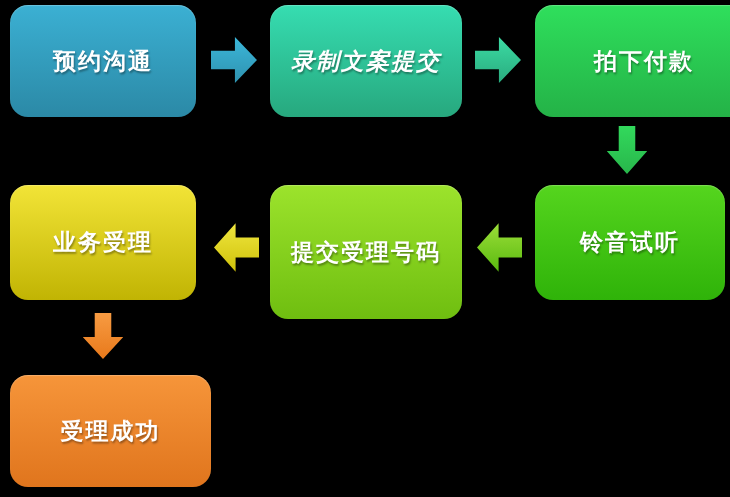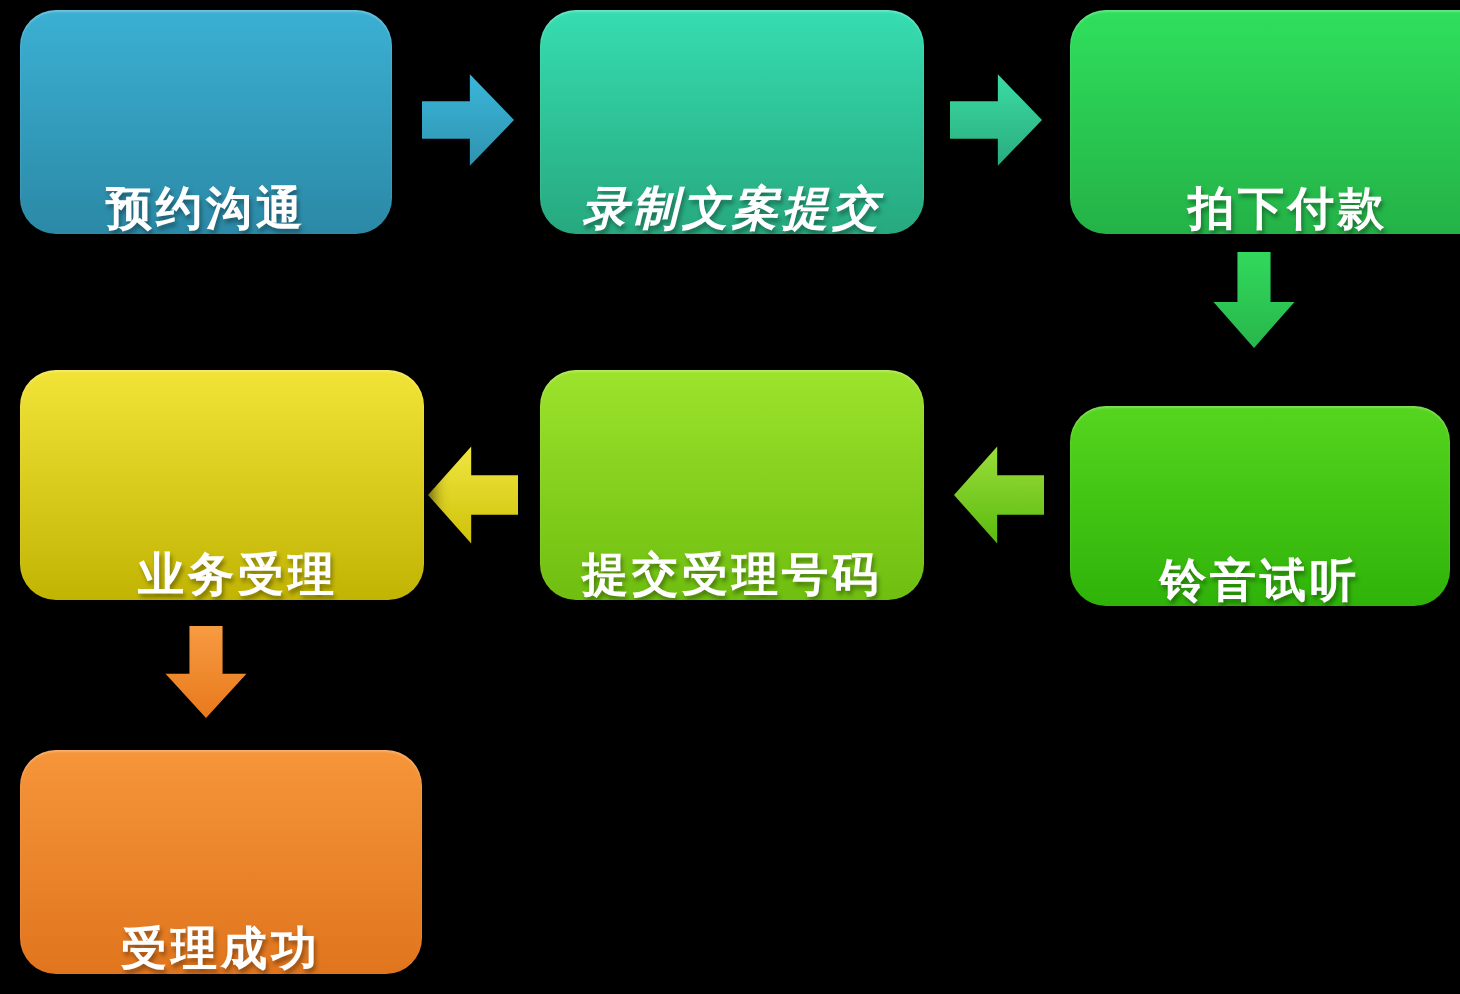--- a/index.html
+++ b/index.html
@@ -14,21 +14,21 @@
     height: 497px;
     background: #000000;
     overflow: hidden;
   }
   .node {
     position: absolute;
     border-radius: 18px;
     display: flex;
     flex-direction: column;
     align-items: center;
-    justify-content: flex-end;
+    justify-content: center;
     box-shadow: 4px 5px 8px rgba(0,0,0,0.65), inset 0 1px 1px rgba(255,255,255,0.25);
     text-align: center;
   }
   .node .label {
     color: #ffffff;
     font-size: 23px;
     font-weight: bold;
     letter-spacing: 2px;
     text-shadow: 1px 2px 2px rgba(0,0,0,0.35);
     line-height: 1.0;
@@ -46,23 +46,23 @@
     clip-path: polygon(100% 32%, 48% 32%, 48% 6%, 0% 50%, 48% 94%, 48% 68%, 100% 68%);
   }
   .arrow-down {
     clip-path: polygon(32% 0%, 68% 0%, 68% 52%, 94% 52%, 50% 100%, 6% 52%, 32% 52%);
   }
 
   
   #node-1 { left: 10px;  top: 5px;   width: 186px; height: 112px; }
   #node-2 { left: 270px; top: 5px;   width: 192px; height: 112px; }
   #node-3 { left: 535px; top: 5px;   width: 218px; height: 112px; }
-  #node-4 { left: 535px; top: 203px; width: 190px; height: 100px; }
-  #node-5 { left: 270px; top: 185px; width: 192px; height: 115px; }
-  #node-6 { left: 10px;  top: 185px; width: 186px; height: 115px; padding-left: 16px; }
+  #node-4 { left: 535px; top: 185px; width: 190px; height: 115px; }
+  #node-5 { left: 270px; top: 185px; width: 192px; height: 134px; }
+  #node-6 { left: 10px;  top: 185px; width: 186px; height: 115px; }
   #node-7 { left: 10px;  top: 375px; width: 201px; height: 112px; }
 
   #arrow-1 { left: 211px; top: 34px;  width: 46px; height: 52px; }
   #arrow-2 { left: 475px; top: 34px;  width: 46px; height: 52px; }
   #arrow-3 { left: 604px; top: 126px; width: 46px; height: 48px; }
   #arrow-4 { left: 477px; top: 220px; width: 45px; height: 55px; }
   #arrow-5 { left: 214px; top: 220px; width: 45px; height: 55px; }
   #arrow-6 { left: 80px;  top: 313px; width: 46px; height: 46px; }
 </style>
 </head>

